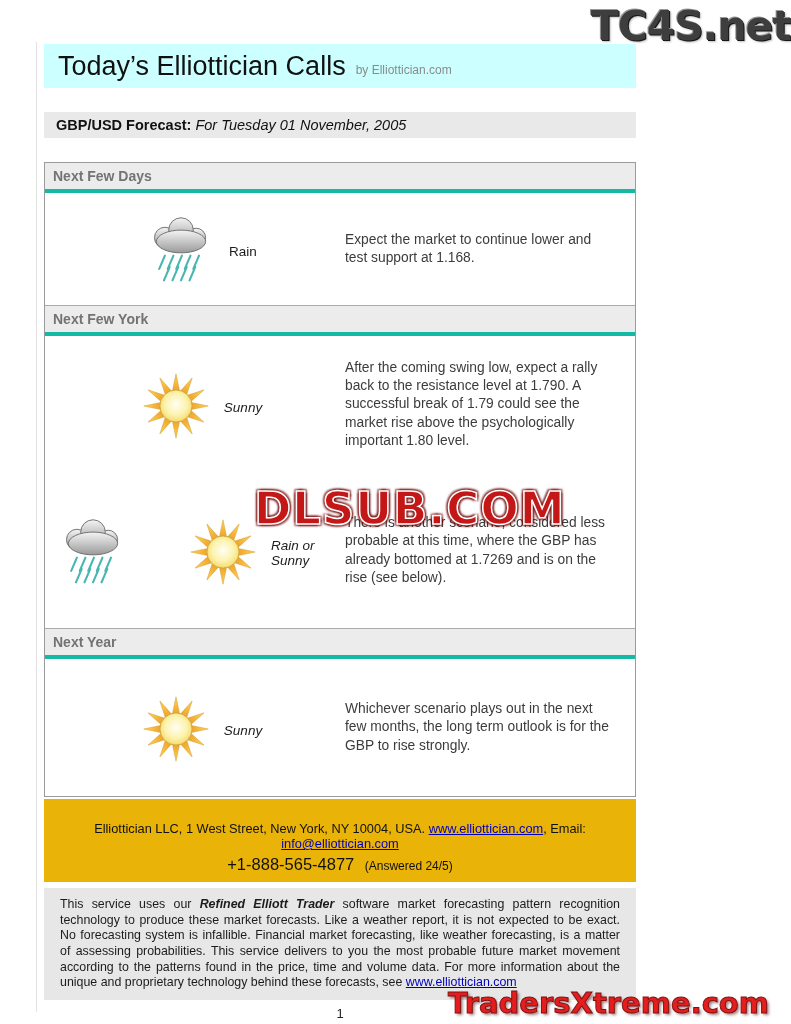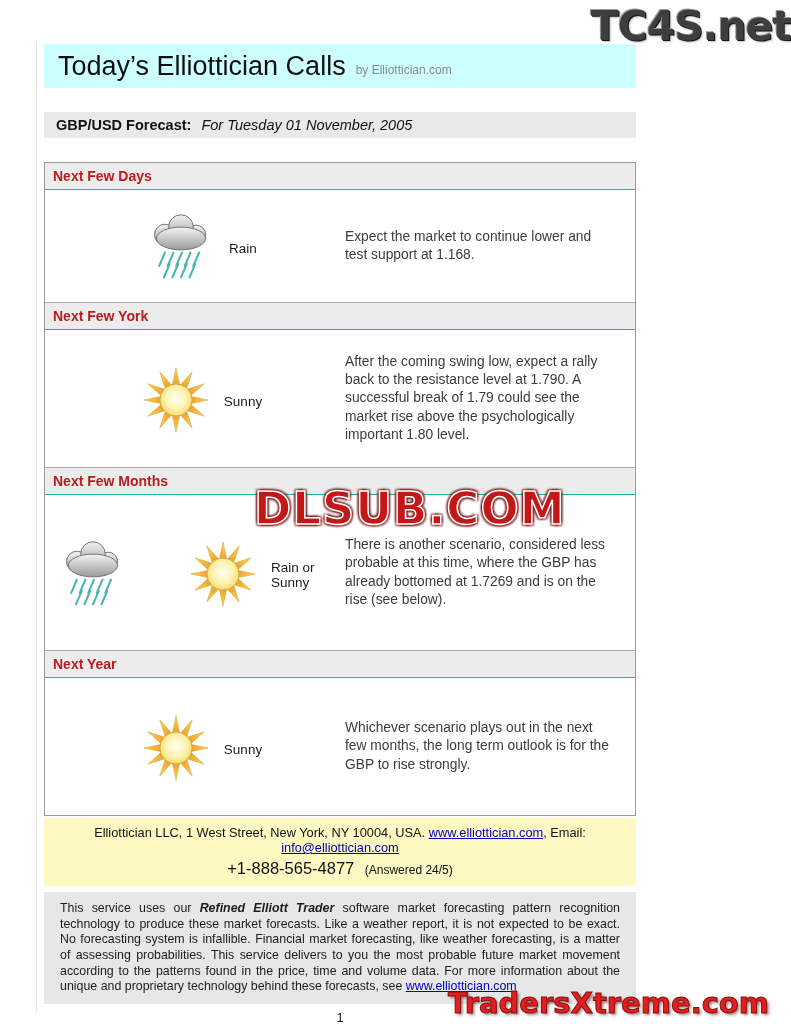--- a/index.html
+++ b/index.html
@@ -24,43 +24,43 @@
               -webkit-text-stroke:1px #7e1010; text-shadow:2px 2px 3px rgba(60,0,0,.5); z-index:30; }
 
   
   .title-banner { background:#ccffff; height:44px; padding:0 14px; display:flex; align-items:center; gap:10px; }
   .title-banner .main-title { font-size:27px; color:#111; letter-spacing:0; }
   .title-banner .sub-title { font-size:12px; color:#8a8a8a; position:relative; top:4px; }
 
   
   .forecast-bar { margin-top:24px; background:#e9e9e9; padding:5px 12px; font-size:14.5px; color:#111; }
   .forecast-bar .fb-label { font-weight:bold; }
-  .forecast-bar .fb-date { font-style:italic; margin-left:6px; }
+  .forecast-bar .fb-date { font-style:italic; }
 
   
   .sections-table { margin-top:24px; border:1px solid #9b9b9b; background:#fff; }
-  .section-header { background:#ececec; padding:5px 8px; font-weight:bold; font-size:14px; color:#b91c1c;
-                    border-bottom:1px solid #14b8a6; }
+  .section-header { background:#ececec; padding:5px 8px; font-weight:bold; font-size:14px; color:#737373;
+                    border-bottom:4px solid #14b8a6; }
   .section:not(:first-child) .section-header { border-top:1px solid #ababab; }
   .row { display:flex; }
   .icon-cell { width:300px; display:flex; align-items:center; justify-content:center; padding:8px 0 6px; }
   .icon-pair { display:flex; align-items:center; gap:34px; }
   .text-cell { flex:1; display:flex; flex-direction:column; justify-content:center;
                padding:10px 18px 10px 0; font-size:13.8px; color:#3c3c3c; line-height:1.33; }
   .text-cell p { margin:5px 0; }
-  .weather-label { font-size:13.5px; color:#1c1c1c; margin-top:3px; }
+  .weather-label { font-size:13.5px; font-style:italic; color:#1c1c1c; margin-top:3px; }
   .weather-label.upright { font-style:normal; }
   .row-1 { min-height:112px; }
   .row-2 { min-height:137px; }
   .row-3 { min-height:155px; }
   .row-4 { min-height:137px; }
   .wicon { width:96px; height:72px; }
 
   
-  .footer-banner { margin-top:2px; background:#fef9c3; text-align:center; padding:7px 8px 8px; }
+  .footer-banner { margin-top:2px; background:#eab308; text-align:center; padding:22px 8px 8px; }
   .footer-line1 { font-size:12.8px; color:#111; }
   .footer-line2 { margin-top:4px; color:#111; }
   .footer-phone { font-size:16.5px; }
   .footer-note { font-size:12px; margin-left:6px; }
   a.doc-link { color:#0000bb; text-decoration:underline; cursor:pointer; }
 
   
   .disclaimer { margin-top:6px; background:#e7e7e7; padding:9px 16px; font-size:12.4px; line-height:1.26;
                 color:#1c1c1c; text-align:justify; }
   .disclaimer .ret { font-weight:bold; font-style:italic; }
@@ -171,21 +171,20 @@
               </svg>
             <div class="weather-label">Sunny</div>
           </div>
           <div class="text-cell">
             <p>After the coming swing low, expect a rally back to the resistance level at 1.790. A successful break of 1.79 could see the market rise above the psychologically important 1.80 level.</p>
           </div>
         </div>
       </div>
 
       <div class="section">
-        <div class="section-header">Next Few Months</div>
         <div class="row row-3">
           <div class="icon-cell">
             <div class="icon-pair">
               <svg class="wicon" viewBox="0 0 100 76">
                   <use href="#rain-shape"></use>
                 </svg>
               <svg class="wicon" viewBox="0 0 100 76">
                   <use href="#sun-shape"></use>
                 </svg>
             </div>

